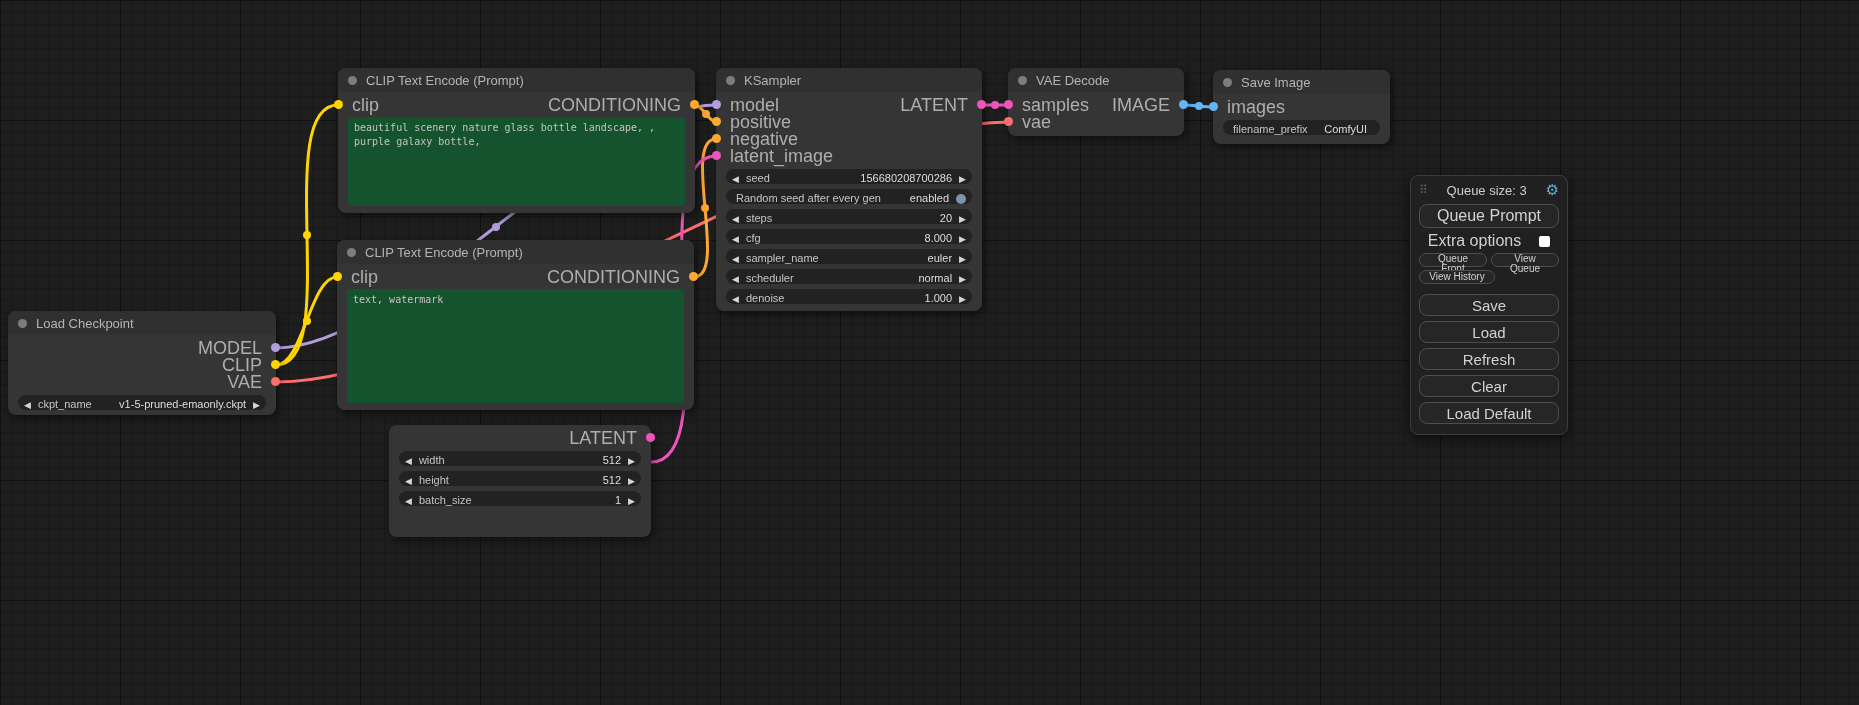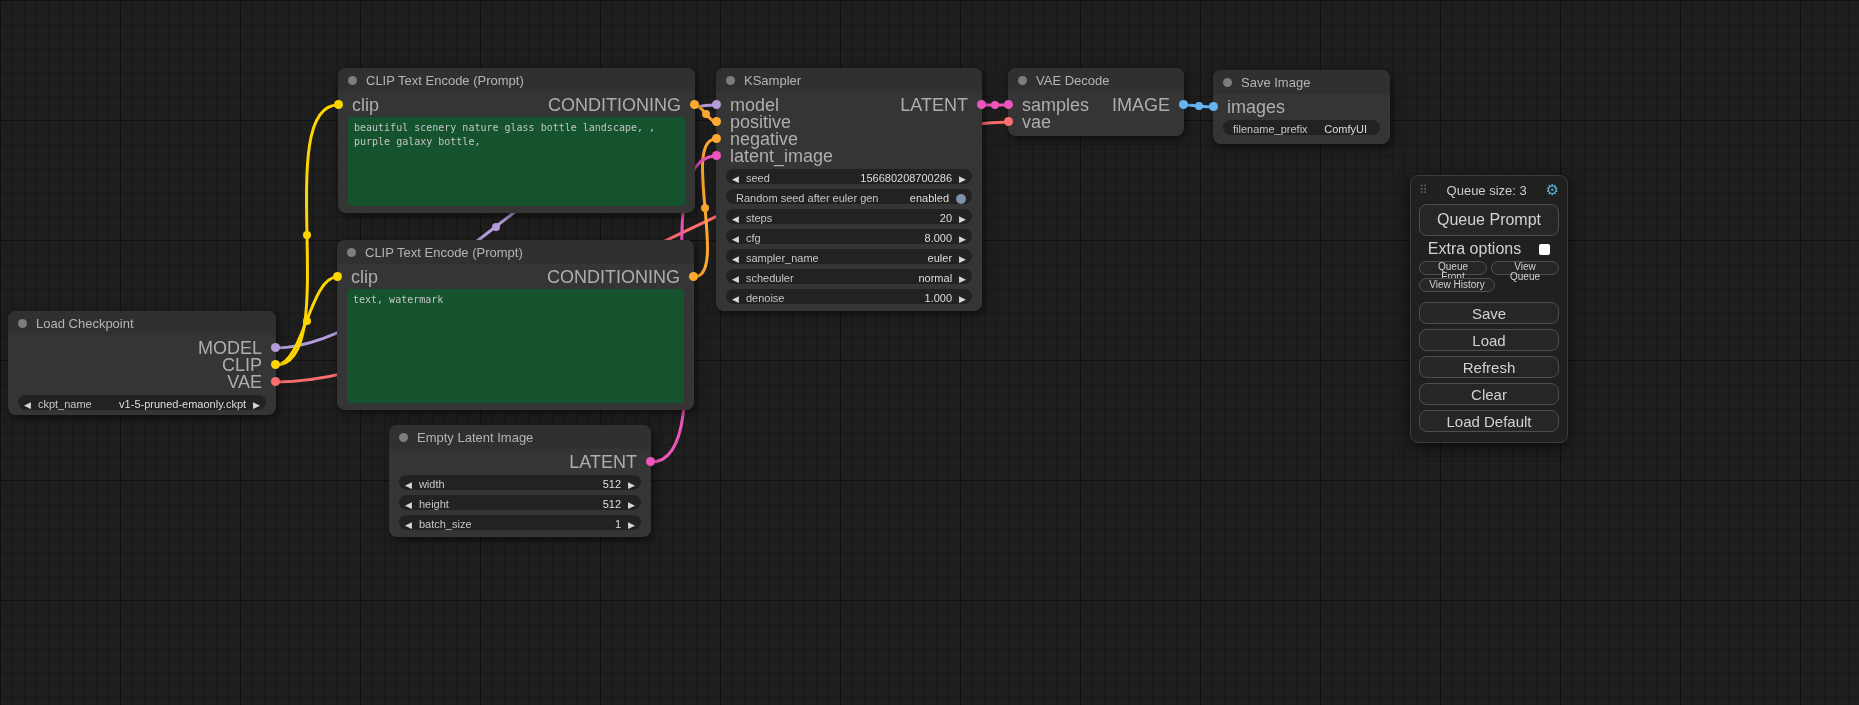--- a/index.html
+++ b/index.html
@@ -48,21 +48,21 @@
                 border-radius:8px; box-shadow:0 4px 14px rgba(0,0,0,.6);
                 padding:4px 8px 10px; display:flex; flex-direction:column; }
   .menu-header { display:flex; align-items:center; height:20px; color:#cdcdcd;
                  font-size:13px; margin-bottom:2px; }
   .drag-handle { color:#5c5c5c; font-size:12px; }
   .queue-size { flex:1; text-align:center; }
   .gear { font-size:15px; cursor:pointer; }
   .menu-btn { display:block; background:#262626; border:1px solid #4e4e4e; border-radius:8px;
               color:#d2d2d2; font-family:inherit; font-size:15px; height:22px; width:100%;
               cursor:pointer; }
-  .menu-btn.primary { height:32px; font-size:16px; margin:2px 0 4px; }
+  .menu-btn.primary { height:24px; font-size:16px; margin:2px 0 4px; }
   .extra-options { display:flex; align-items:center; justify-content:center; gap:18px;
                    color:#d0d0d0; font-size:16px; height:18px; }
   .checkbox { width:11px; height:11px; background:#ffffff; border-radius:2px; cursor:pointer; }
   .small-row { display:flex; gap:4px; justify-content:space-between; margin-top:3px; }
   .menu-btn.small { font-size:10px; height:14px; border-radius:7px; padding:0 6px; flex:1; width:auto; line-height:1; }
   .small-row.center .menu-btn.small { flex:none; width:76px; }
   .btn-stack { margin-top:10px; display:flex; flex-direction:column; gap:5px; }
 </style>
 </head>
 <body>
@@ -144,24 +144,20 @@
         <span class="dot in" style="background: rgb(255, 213, 0);"></span>
         <span class="slot-label left">clip</span>
         <span class="slot-label right">CONDITIONING</span>
         <span class="dot out" style="background: rgb(255, 169, 49);"></span>
       </div>
     </div>
     <div class="prompt-box" style="height:114px">text, watermark</div>
   </div>
 
   <div class="node" style="left:389px;top:425px;width:262px;height:112px">
-    <div class="node-title">
-      <span class="title-dot"></span>
-      <span>Empty Latent Image</span>
-    </div>
     <div class="slots">
       <div class="slot-row">
         <span class="slot-label right">LATENT</span>
         <span class="dot out" style="background: rgb(238, 85, 187);"></span>
       </div>
     </div>
     <div class="widget">
       <span class="arrow">◀</span>
       <span class="wlabel">width</span>
       <span class="wvalue">512</span>
@@ -206,21 +202,21 @@
         <span class="slot-label left">latent_image</span>
       </div>
     </div>
     <div class="widget">
       <span class="arrow">◀</span>
       <span class="wlabel">seed</span>
       <span class="wvalue">156680208700286</span>
       <span class="arrow">▶</span>
     </div>
     <div class="widget no-arrows">
-      <span class="wlabel">Random seed after euler gen</span>
+      <span class="wlabel">Random seed after every gen</span>
       <span class="wvalue">enabled</span>
       <span class="toggle-knob" style="background: rgb(126, 147, 167);"></span>
     </div>
     <div class="widget">
       <span class="arrow">◀</span>
       <span class="wlabel">steps</span>
       <span class="wvalue">20</span>
       <span class="arrow">▶</span>
     </div>
     <div class="widget">

